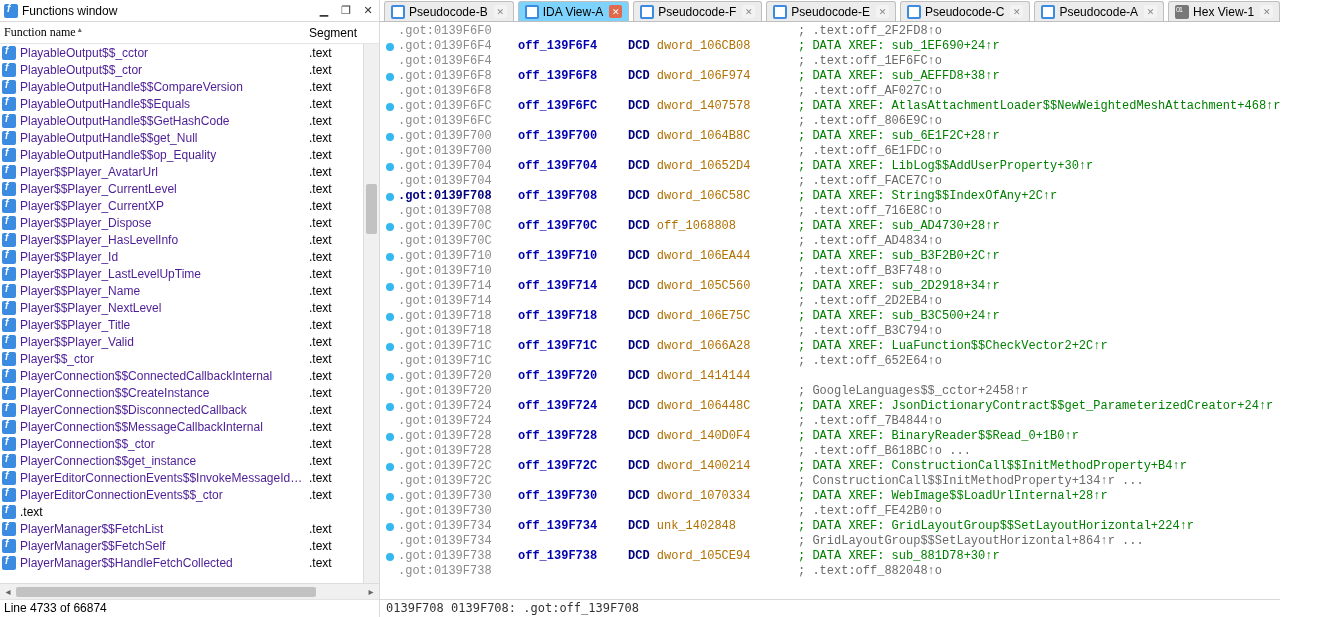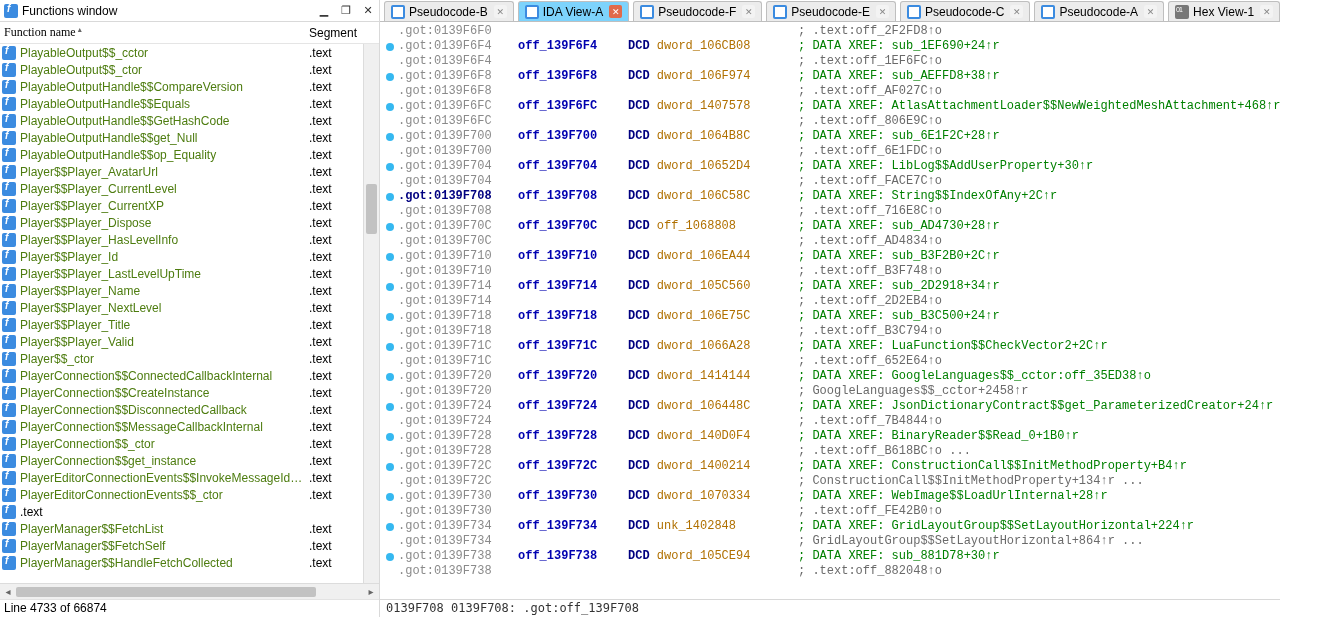--- a/index.html
+++ b/index.html
@@ -12,21 +12,21 @@
   .left-title-text { flex:1; font-size:12px; }
   .winbtns { display:flex; gap:8px; }
   .winbtns span { width:14px; height:14px; display:inline-flex; align-items:center; justify-content:center; font-size:11px; color:#333; }
   .fns-header { display:flex; height:22px; align-items:center; border-bottom:1px solid #e5e5e5; font-size:12px; padding-left:4px;}
   .fns-header .col-name { flex:1;font-family:Liberation Serif, serif; }
   .fns-header .col-seg  { width:70px; }
   .sort-caret { font-size:8px; color:#666; margin-left:2px; position:relative; top:-4px; }
   .fns-list { flex:1; overflow:hidden; position:relative; }
   .fns-row { display:flex; align-items:center; height:17px; padding-left:2px; }
   .fns-row .ficon { margin-right:4px; }
-  .fns-row .fn   { flex:1; white-space:nowrap; overflow:hidden; text-overflow:ellipsis; color:#4d7c0f; }
+  .fns-row .fn   { flex:1; white-space:nowrap; overflow:hidden; text-overflow:ellipsis; color:#4c1d95; }
   .fns-row .seg  { width:70px; color:#000; }
   .ficon { width:14px; height:14px; display:inline-block; background:#3b8be0; border-radius:2px; position:relative; }
   .ficon::after { content:"f"; color:#fff; font-weight:bold; font-style:italic; font-size:10px; position:absolute; left:3px; top:-1px; }
   .vscroll { position:absolute; right:0; top:44px; bottom:34px; width:16px; background:#f0f0f0; border-left:1px solid #dcdcdc; }
   .vscroll .thumb { position:absolute; left:2px; right:2px; top:140px; height:50px; background:#c2c2c2; border-radius:2px; }
   .hscroll { height:16px; background:#f0f0f0; border-top:1px solid #dcdcdc; display:flex; align-items:center; }
   .hscroll .arrow { width:16px; text-align:center; color:#666; font-size:10px; }
   .hscroll .track { flex:1; position:relative; height:10px; }
   .hscroll .hthumb{ position:absolute; left:0; width:300px; top:0; bottom:0; background:#c2c2c2; border-radius:2px; }
   .status { height:18px; padding:1px 4px; border-top:1px solid #e3e3e3; font-size:12px; }
@@ -300,21 +300,21 @@
         <div class="ida-line"><span class="gut"><span class="dot"></span></span><span class="seg-addr addr">.got:0139F70C </span><span class="seg-lbl lbl">off_139F70C</span><span class="seg-dcd"><span class="dcd">DCD</span> <span class="val">off_1068808</span></span><span class="cmtk">; DATA XREF: sub_AD4730+28↑r</span></div>
         <div class="ida-line"><span class="gut"></span><span class="seg-addr addr">.got:0139F70C </span><span class="seg-lbl lbl"></span><span class="seg-dcd"></span><span class="cmt">; .text:off_AD4834↑o</span></div>
         <div class="ida-line"><span class="gut"><span class="dot"></span></span><span class="seg-addr addr">.got:0139F710 </span><span class="seg-lbl lbl">off_139F710</span><span class="seg-dcd"><span class="dcd">DCD</span> <span class="val">dword_106EA44</span></span><span class="cmtk">; DATA XREF: sub_B3F2B0+2C↑r</span></div>
         <div class="ida-line"><span class="gut"></span><span class="seg-addr addr">.got:0139F710 </span><span class="seg-lbl lbl"></span><span class="seg-dcd"></span><span class="cmt">; .text:off_B3F748↑o</span></div>
         <div class="ida-line"><span class="gut"><span class="dot"></span></span><span class="seg-addr addr">.got:0139F714 </span><span class="seg-lbl lbl">off_139F714</span><span class="seg-dcd"><span class="dcd">DCD</span> <span class="val">dword_105C560</span></span><span class="cmtk">; DATA XREF: sub_2D2918+34↑r</span></div>
         <div class="ida-line"><span class="gut"></span><span class="seg-addr addr">.got:0139F714 </span><span class="seg-lbl lbl"></span><span class="seg-dcd"></span><span class="cmt">; .text:off_2D2EB4↑o</span></div>
         <div class="ida-line"><span class="gut"><span class="dot"></span></span><span class="seg-addr addr">.got:0139F718 </span><span class="seg-lbl lbl">off_139F718</span><span class="seg-dcd"><span class="dcd">DCD</span> <span class="val">dword_106E75C</span></span><span class="cmtk">; DATA XREF: sub_B3C500+24↑r</span></div>
         <div class="ida-line"><span class="gut"></span><span class="seg-addr addr">.got:0139F718 </span><span class="seg-lbl lbl"></span><span class="seg-dcd"></span><span class="cmt">; .text:off_B3C794↑o</span></div>
         <div class="ida-line"><span class="gut"><span class="dot"></span></span><span class="seg-addr addr">.got:0139F71C </span><span class="seg-lbl lbl">off_139F71C</span><span class="seg-dcd"><span class="dcd">DCD</span> <span class="val">dword_1066A28</span></span><span class="cmtk">; DATA XREF: LuaFunction$$CheckVector2+2C↑r</span></div>
         <div class="ida-line"><span class="gut"></span><span class="seg-addr addr">.got:0139F71C </span><span class="seg-lbl lbl"></span><span class="seg-dcd"></span><span class="cmt">; .text:off_652E64↑o</span></div>
-        <div class="ida-line"><span class="gut"><span class="dot"></span></span><span class="seg-addr addr">.got:0139F720 </span><span class="seg-lbl lbl">off_139F720</span><span class="seg-dcd"><span class="dcd">DCD</span> <span class="val">dword_1414144</span></span><span class="cmtk">; DATA XREF: GoogleLanguages$$_cctor:off_35ED38↑o</span></div>
+        <div class="ida-line"><span class="gut"><span class="dot"></span></span><span class="seg-addr addr">.got:0139F720 </span><span class="seg-lbl lbl">off_139F720</span><span class="seg-dcd"><span class="dcd">DCD</span> <span class="val">dword_1414144</span></span></div>
         <div class="ida-line"><span class="gut"></span><span class="seg-addr addr">.got:0139F720 </span><span class="seg-lbl lbl"></span><span class="seg-dcd"></span><span class="cmt">; GoogleLanguages$$_cctor+2458↑r</span></div>
         <div class="ida-line"><span class="gut"><span class="dot"></span></span><span class="seg-addr addr">.got:0139F724 </span><span class="seg-lbl lbl">off_139F724</span><span class="seg-dcd"><span class="dcd">DCD</span> <span class="val">dword_106448C</span></span><span class="cmtk">; DATA XREF: JsonDictionaryContract$$get_ParameterizedCreator+24↑r</span></div>
         <div class="ida-line"><span class="gut"></span><span class="seg-addr addr">.got:0139F724 </span><span class="seg-lbl lbl"></span><span class="seg-dcd"></span><span class="cmt">; .text:off_7B4844↑o</span></div>
         <div class="ida-line"><span class="gut"><span class="dot"></span></span><span class="seg-addr addr">.got:0139F728 </span><span class="seg-lbl lbl">off_139F728</span><span class="seg-dcd"><span class="dcd">DCD</span> <span class="val">dword_140D0F4</span></span><span class="cmtk">; DATA XREF: BinaryReader$$Read_0+1B0↑r</span></div>
         <div class="ida-line"><span class="gut"></span><span class="seg-addr addr">.got:0139F728 </span><span class="seg-lbl lbl"></span><span class="seg-dcd"></span><span class="cmt">; .text:off_B618BC↑o ...</span></div>
         <div class="ida-line"><span class="gut"><span class="dot"></span></span><span class="seg-addr addr">.got:0139F72C </span><span class="seg-lbl lbl">off_139F72C</span><span class="seg-dcd"><span class="dcd">DCD</span> <span class="val">dword_1400214</span></span><span class="cmtk">; DATA XREF: ConstructionCall$$InitMethodProperty+B4↑r</span></div>
         <div class="ida-line"><span class="gut"></span><span class="seg-addr addr">.got:0139F72C </span><span class="seg-lbl lbl"></span><span class="seg-dcd"></span><span class="cmt">; ConstructionCall$$InitMethodProperty+134↑r ...</span></div>
         <div class="ida-line"><span class="gut"><span class="dot"></span></span><span class="seg-addr addr">.got:0139F730 </span><span class="seg-lbl lbl">off_139F730</span><span class="seg-dcd"><span class="dcd">DCD</span> <span class="val">dword_1070334</span></span><span class="cmtk">; DATA XREF: WebImage$$LoadUrlInternal+28↑r</span></div>
         <div class="ida-line"><span class="gut"></span><span class="seg-addr addr">.got:0139F730 </span><span class="seg-lbl lbl"></span><span class="seg-dcd"></span><span class="cmt">; .text:off_FE42B0↑o</span></div>
         <div class="ida-line"><span class="gut"><span class="dot"></span></span><span class="seg-addr addr">.got:0139F734 </span><span class="seg-lbl lbl">off_139F734</span><span class="seg-dcd"><span class="dcd">DCD</span> <span class="val">unk_1402848</span></span><span class="cmtk">; DATA XREF: GridLayoutGroup$$SetLayoutHorizontal+224↑r</span></div>

